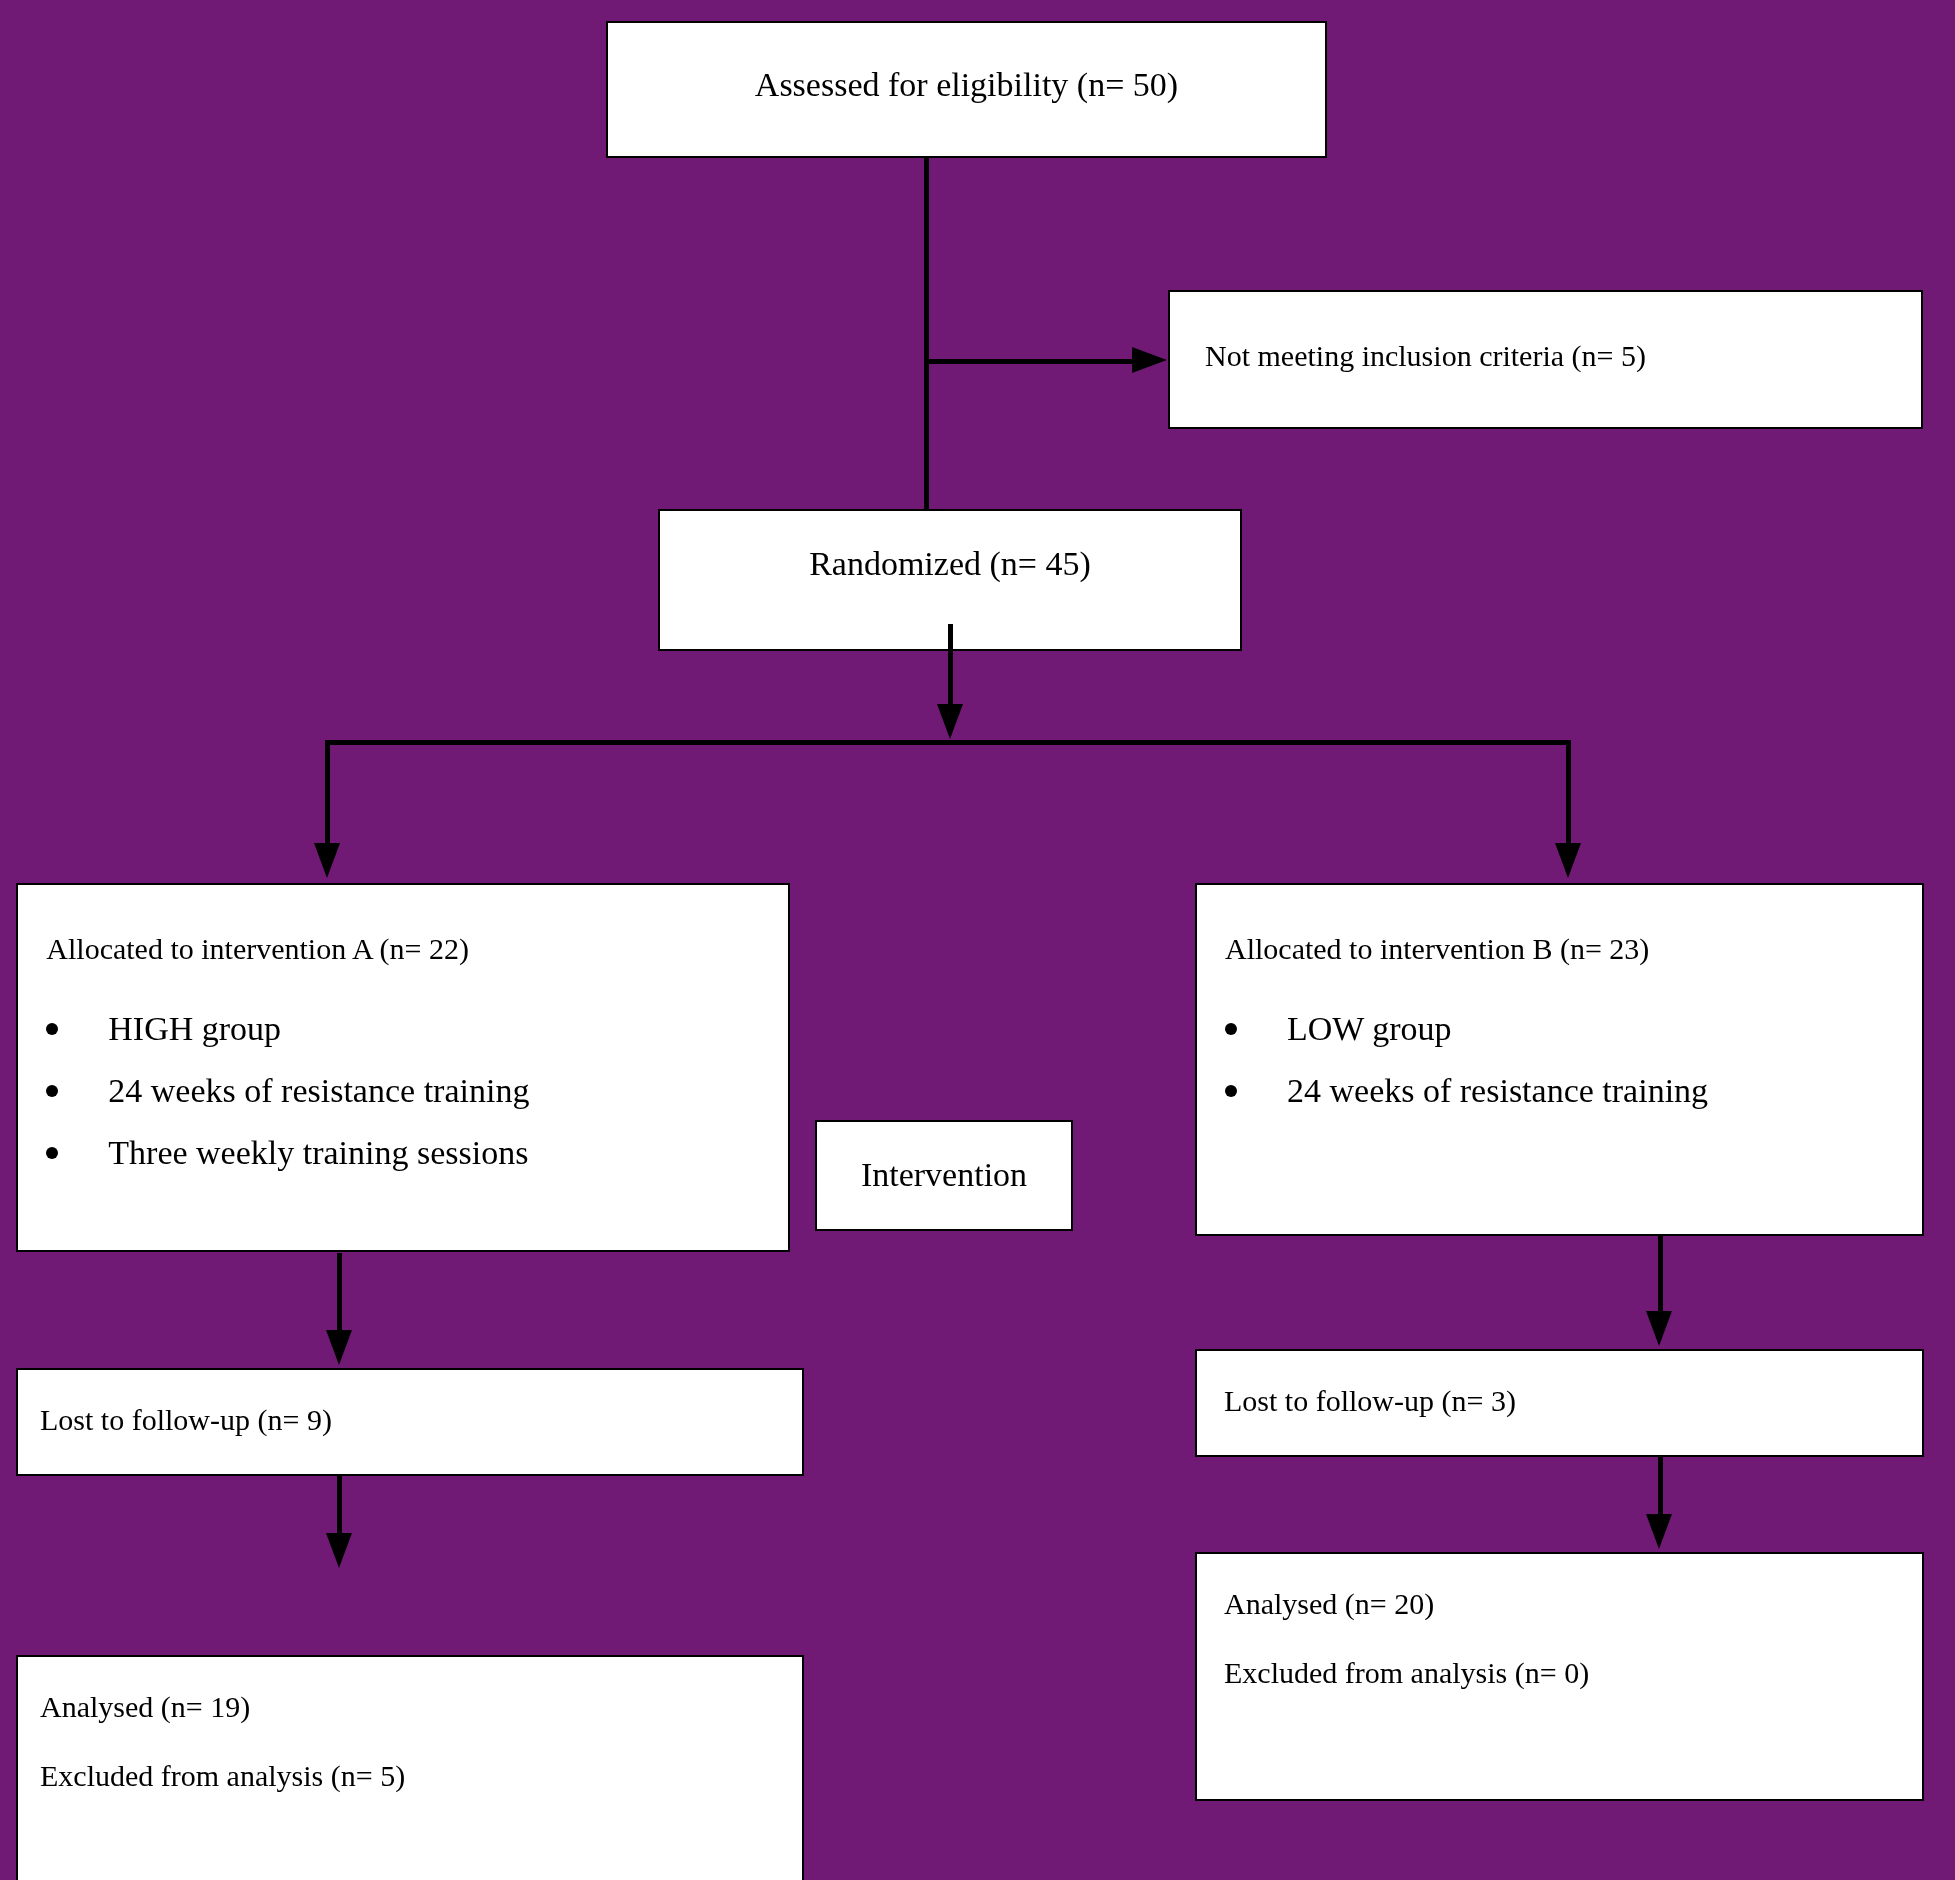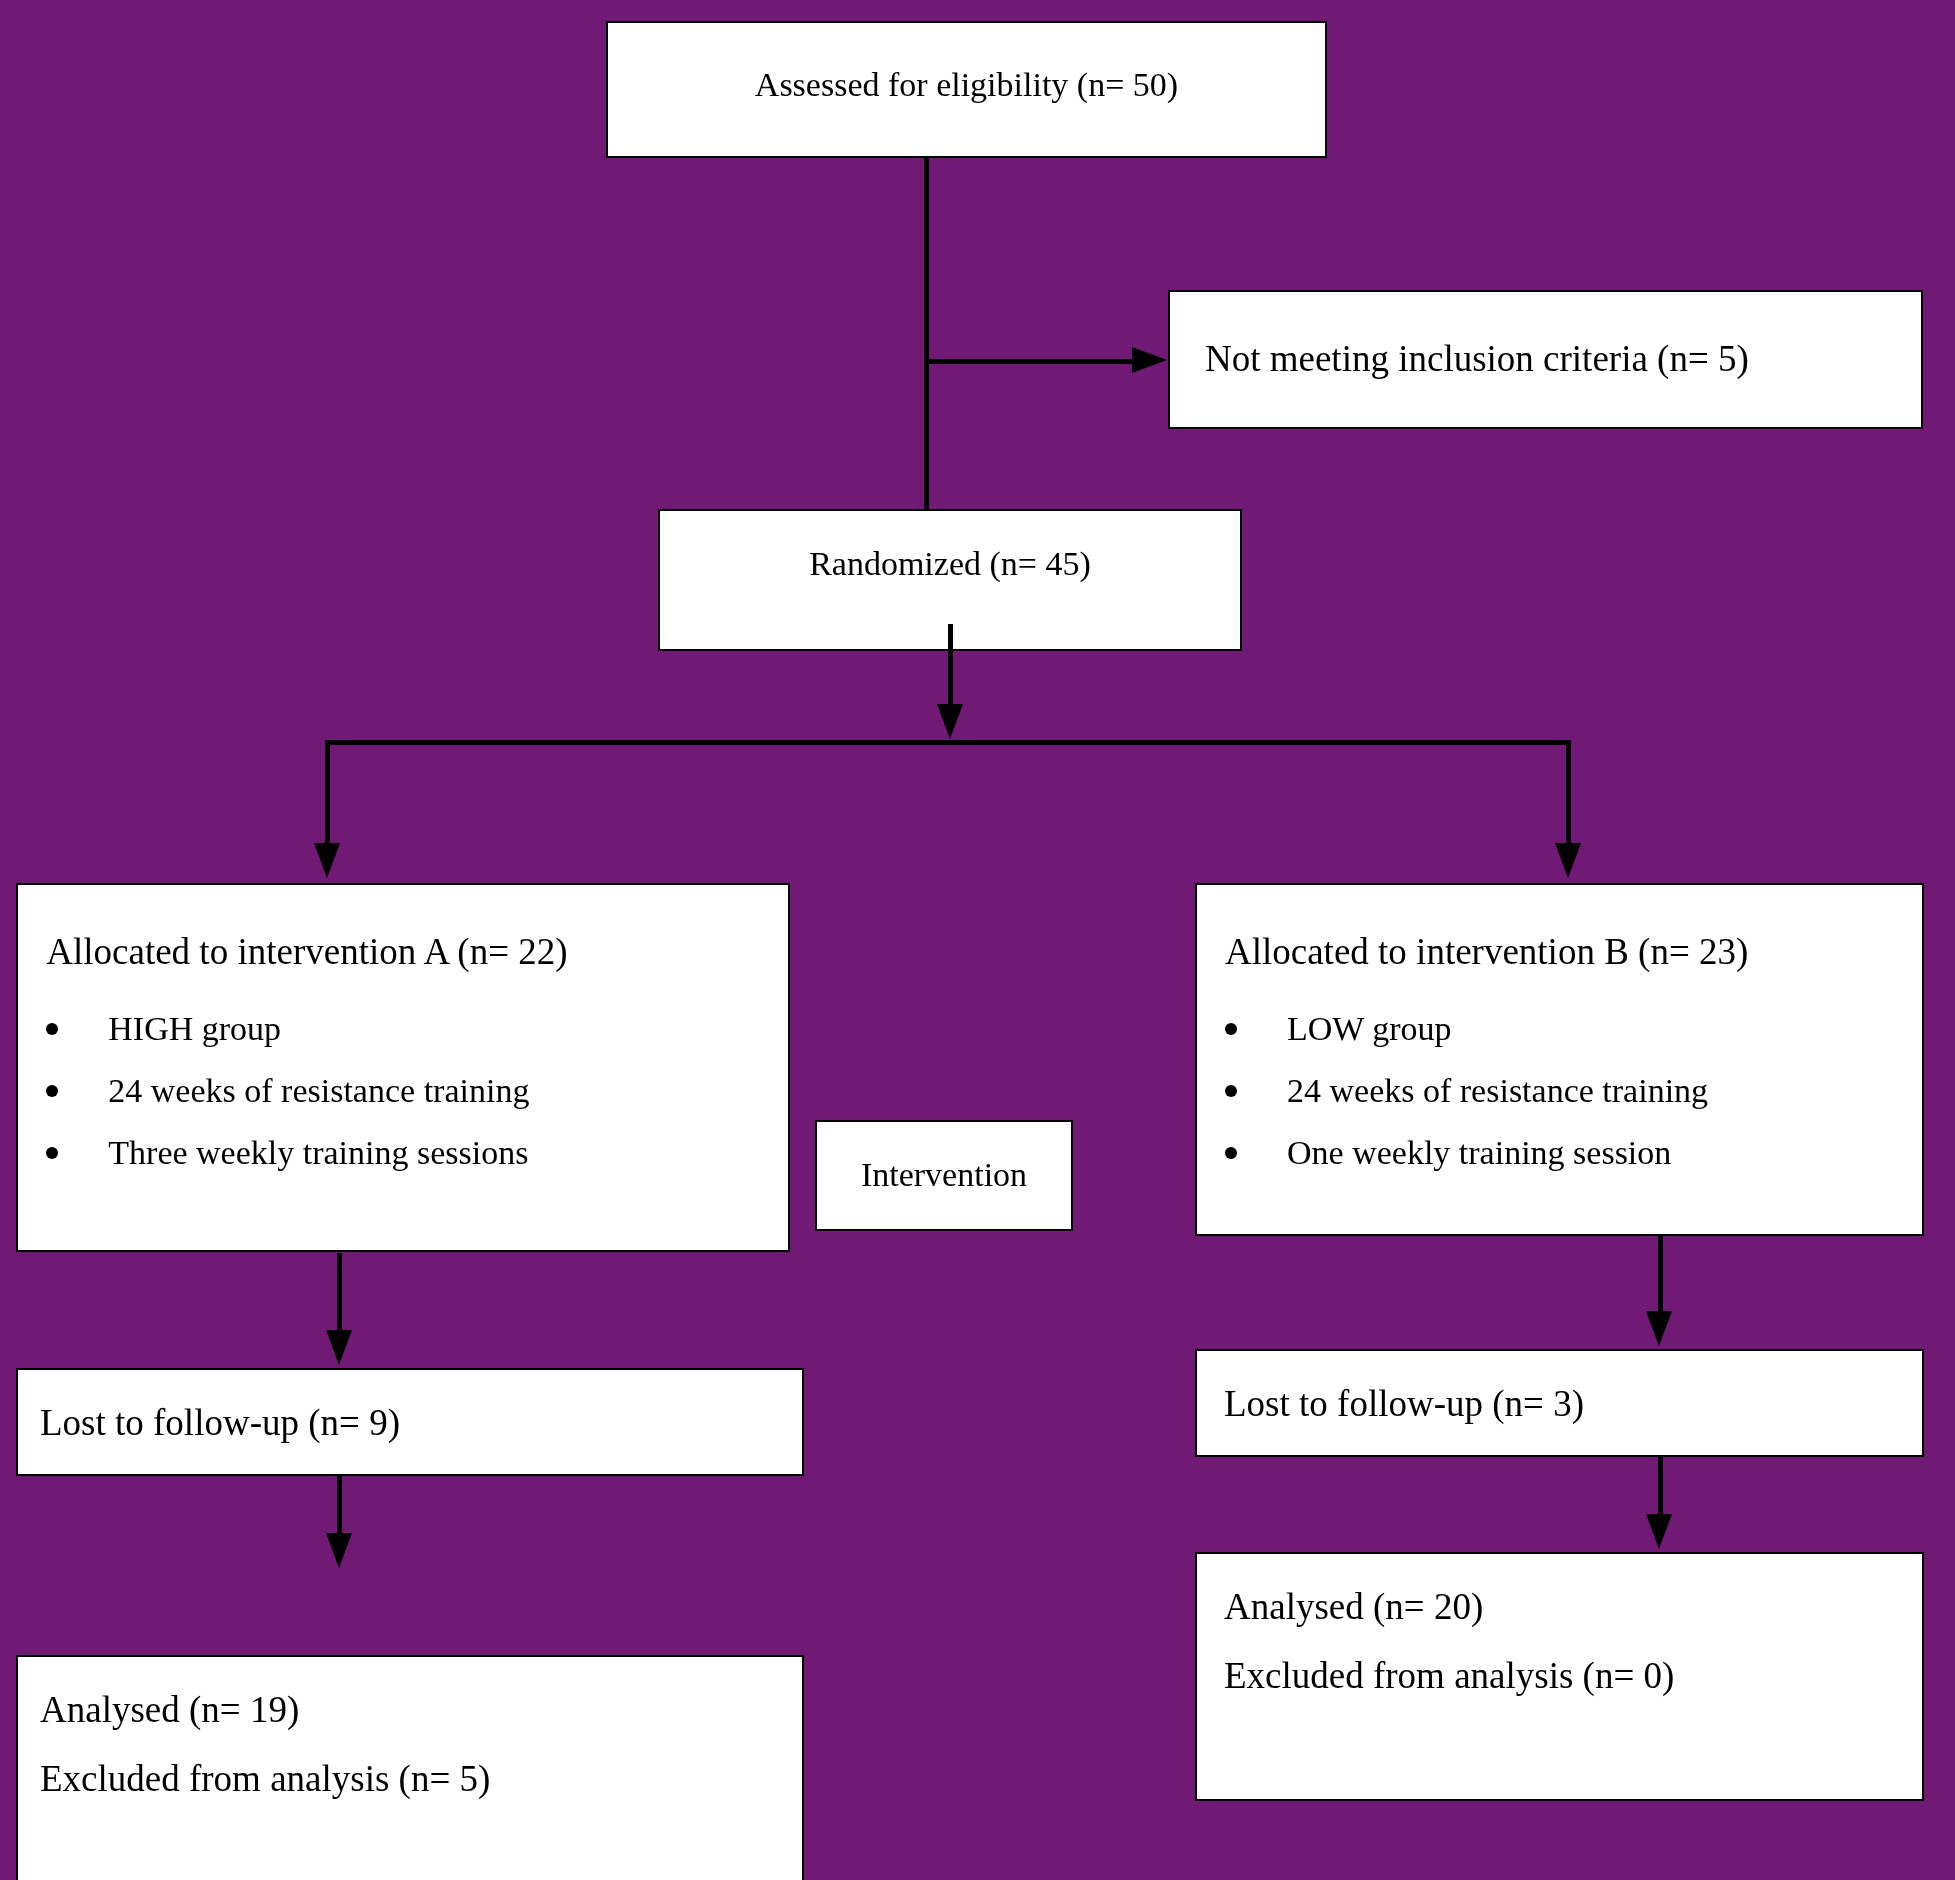--- a/index.html
+++ b/index.html
@@ -18,21 +18,21 @@
   }
   .box {
     position: absolute;
     box-sizing: border-box;
     border: 2.7px solid #000000;
     background: #ffffff;
   }
   .box-text {
     position: absolute;
     white-space: nowrap;
-    font-size: 37px;
+    font-size: 30px;
     line-height: 1.05;
     color: #000000;
   }
   .centered-text {
     position: absolute;
     left: 0;
     right: 0;
     text-align: center;
     white-space: nowrap;
     font-size: 34px;
@@ -148,24 +148,20 @@
     <div class="box-text" style="left:28px; top:48px;text-align:center;">Allocated to intervention B (n= 23)</div>
     <ul class="bullet-list" style="left:0px; top:127px;">
       <li class="bullet-item">
         <span class="dot"></span>
         <span>LOW group</span>
       </li>
       <li class="bullet-item">
         <span class="dot"></span>
         <span>24 weeks of resistance training</span>
       </li>
-      <li class="bullet-item">
-        <span class="dot"></span>
-        <span>One weekly training session</span>
-      </li>
     </ul>
   </div>
 
   <div class="vline" style="left:337px; top:1253px; width:4.9px; height:84px;"></div>
   <div class="arrow-down" style="left:326px; top:1330px;"></div>
 
   <div class="vline" style="left:1658px; top:1236px; width:4.9px; height:81px;"></div>
   <div class="arrow-down" style="left:1646px; top:1311px;"></div>
 
   <div class="box" style="left:16.3px; top:1368px; width:788px; height:108px;">

